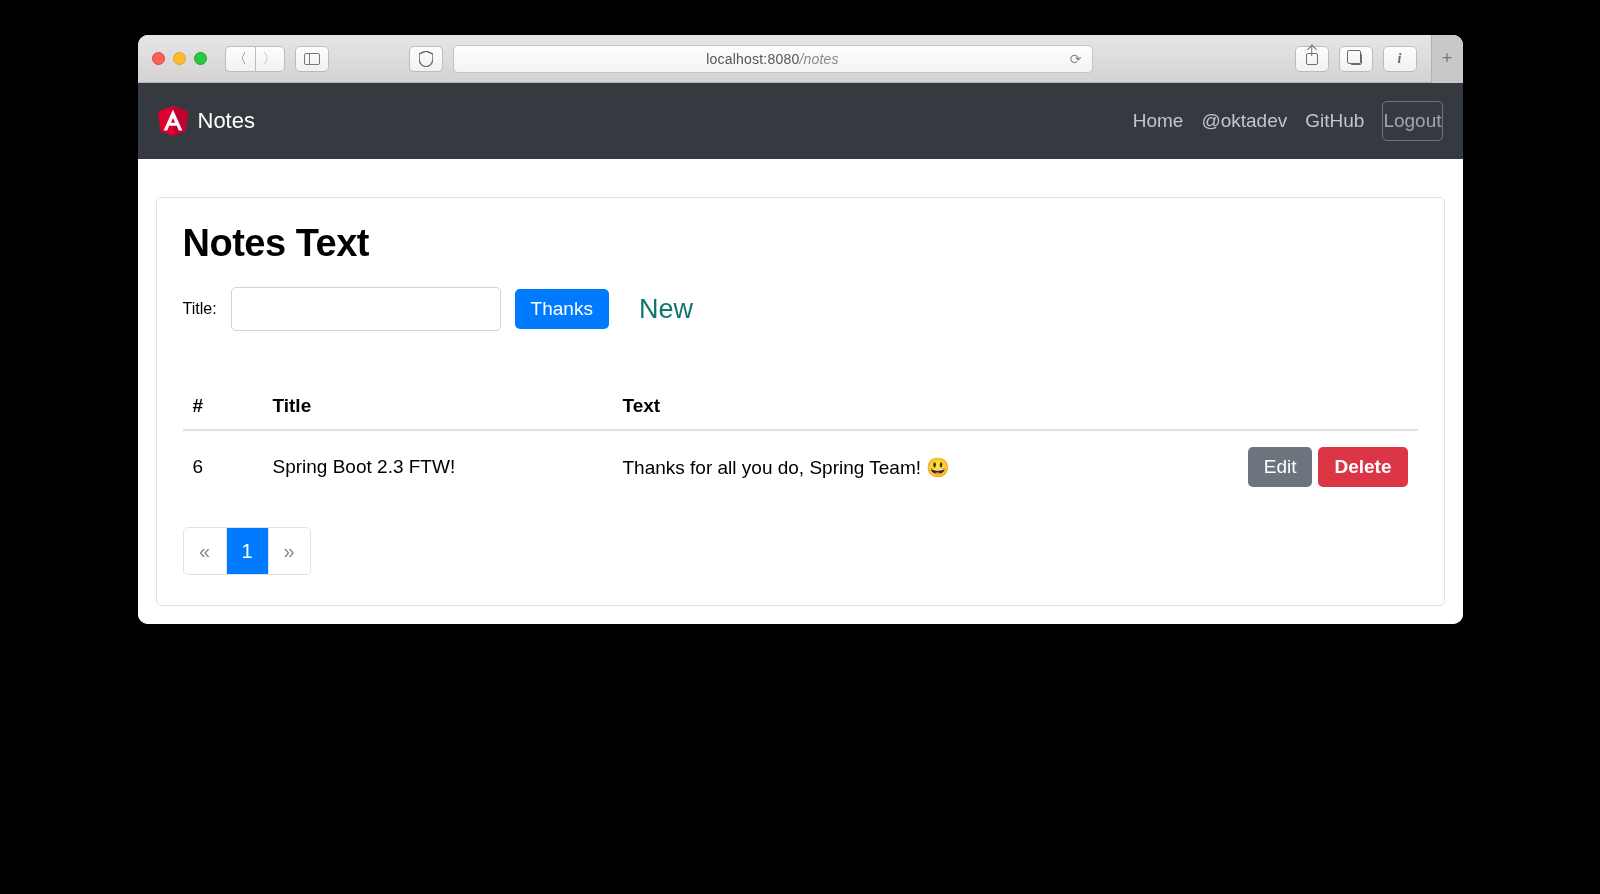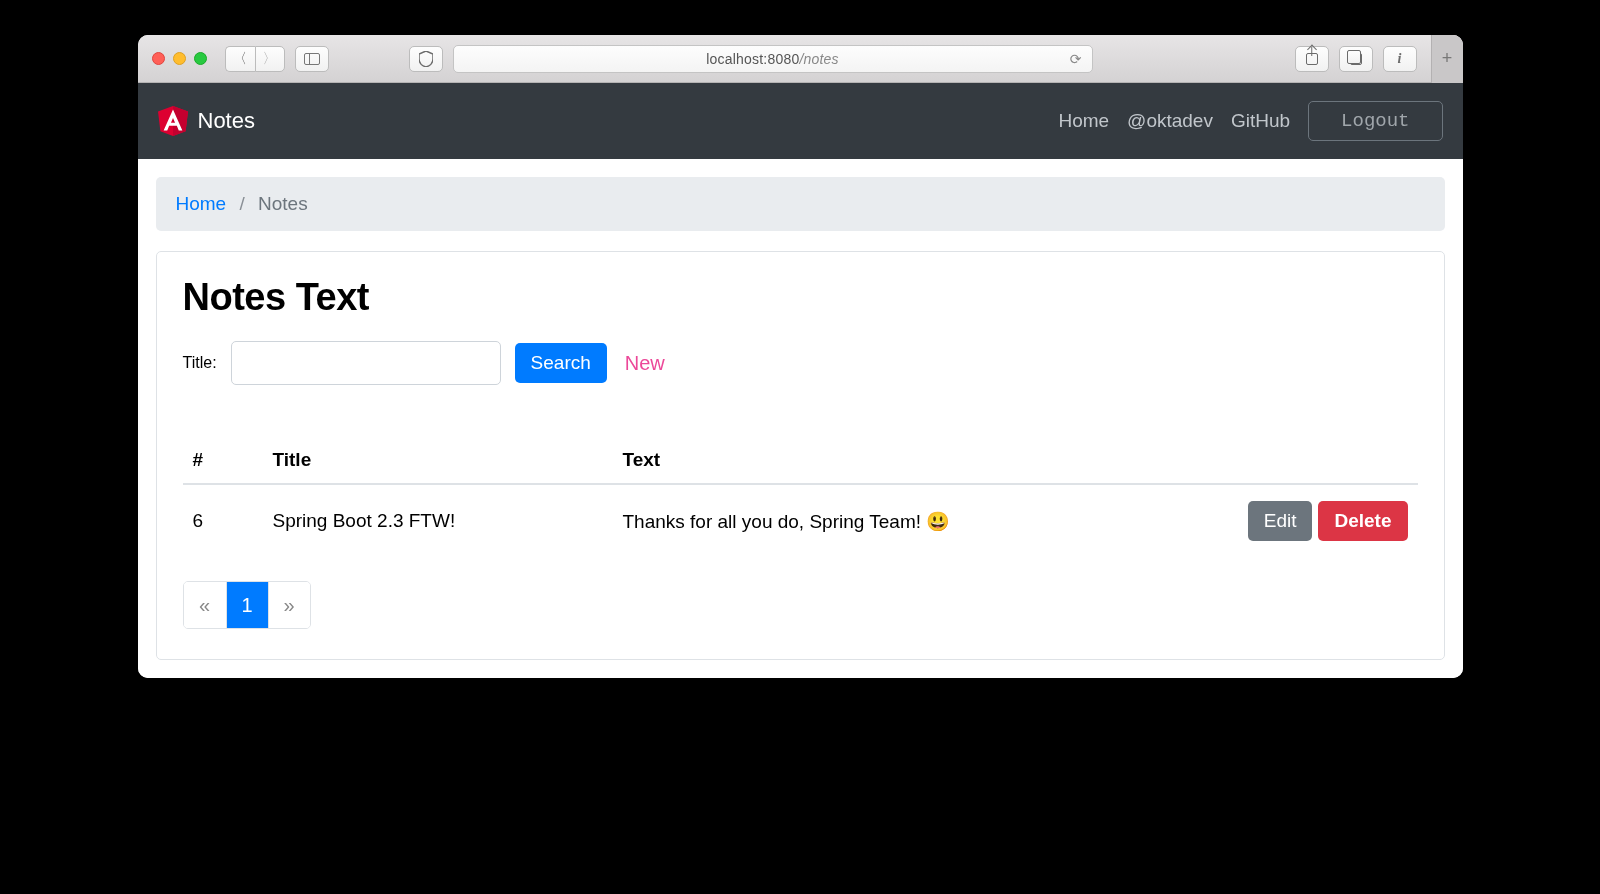--- a/index.html
+++ b/index.html
@@ -82,21 +82,21 @@
       align-items: center;
       padding: 0 20px;
     }
     .brand { display: flex; align-items: center; gap: 10px; color: #fff; font-size: 22px; }
     .angular-logo { width: 30px; height: 32px; position: relative; }
     .angular-logo svg { width: 100%; height: 100%; }
     .nav-right { margin-left: auto; display: flex; align-items: center; gap: 18px; }
     .nav-link { color: #c1c6cb; font-size: 19px; text-decoration: none; cursor: pointer; }
     .logout-btn {
       border: 1px solid #6c757d; color: #a0a6ab; background: transparent;
-      padding: 8px 32px; border-radius: 5px; font-size: 19px; cursor: pointer; font-family: Liberation Mono, monospace;
+      padding: 8px 0; border-radius: 5px; font-size: 19px; cursor: pointer;
     }
     .container { padding: 18px; }
     .breadcrumb {
       background: #e9ecef;
       border-radius: 5px;
       padding: 16px 20px;
       font-size: 19px;
       color: #6c757d;
     }
     .breadcrumb a { color: #007bff; text-decoration: none; }
@@ -111,21 +111,21 @@
     .search-row { display: flex; align-items: center; gap: 14px; margin-bottom: 14px; }
     .search-label { font-size: 16px; }
     .search-input {
       width: 270px; height: 44px; border: 1px solid #ced4da;
       border-radius: 5px; font-size: 18px; padding: 0 12px;
     }
     .btn { border: none; border-radius: 5px; cursor: pointer; font-size: 19px; padding: 9px 16px; color: #fff; }
     .btn-primary { background: #007bff; }
     .btn-secondary { background: #6c757d; }
     .btn-danger { background: #dc3545; font-weight: bold; }
-    .new-link { color: #ec4899; font-size: 20px; text-decoration: none; cursor: pointer; margin-left: 4px; }
+    .new-link { color: #0f766e; font-size: 27px; text-decoration: none; cursor: pointer; margin-left: 16px; }
 
     .table { width: 100%; border-collapse: collapse; margin-top: 52px; font-size: 19px; }
     .table thead th { text-align: left; font-weight: 700; padding: 12px 10px; border-bottom: 2px solid #dee2e6; }
     .table tbody td { padding: 16px 10px; vertical-align: middle; }
     .th-num { width: 80px; }
     .th-title { width: 350px; }
     .th-text { }
     .th-actions { width: 200px; }
     .row-actions { display: flex; gap: 6px; justify-content: flex-end; }
 
@@ -215,33 +215,28 @@
       </div>
       <div class="nav-right">
         <a class="nav-link">Home</a>
         <a class="nav-link">@oktadev</a>
         <a class="nav-link">GitHub</a>
         <button class="logout-btn">Logout</button>
       </div>
     </div>
 
     <div class="container">
-      <div class="breadcrumb">
-        <a>Home</a>
-        <span class="sep">/</span>
-        <span>Notes</span>
-      </div>
 
       <div class="card">
         <h1 class="page-title">Notes Text</h1>
 
         <div class="search-row">
           <span class="search-label">Title:</span>
           <input class="search-input" type="text" value="" style="">
-          <button class="btn btn-primary">Search</button>
+          <button class="btn btn-primary">Thanks</button>
           <a class="new-link">New</a>
         </div>
 
         <table class="table">
           <thead>
             <tr>
               <th class="th-num">#</th>
               <th class="th-title">Title</th>
               <th class="th-text">Text</th>
               <th class="th-actions"></th>

